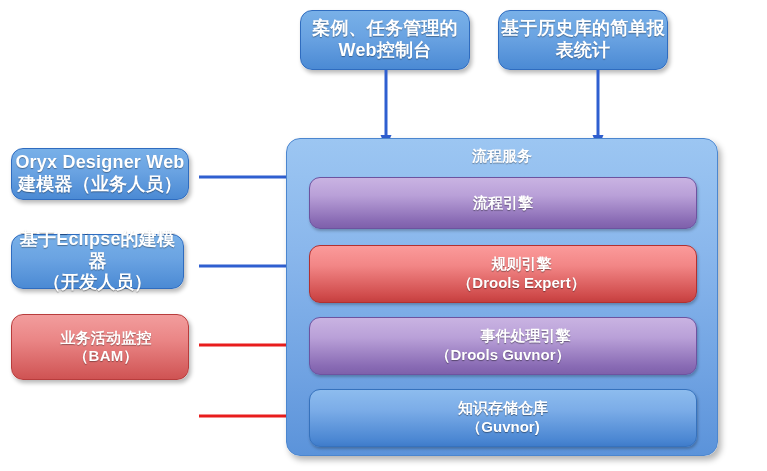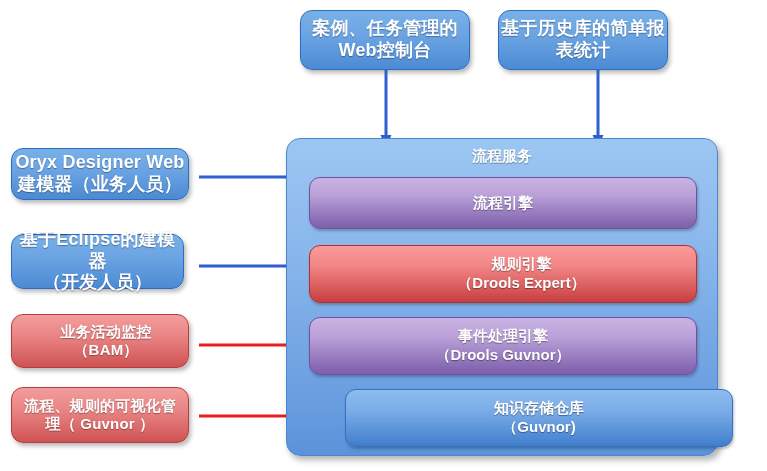--- a/index.html
+++ b/index.html
@@ -87,20 +87,21 @@
     font-size: 15px;
     line-height: 1.25;
     border-radius: 11px;
     text-shadow: 0 1px 1px rgba(0,0,0,0.4);
     white-space: pre-line;
   }
   .inner.purple {
     background: linear-gradient(to bottom, #c9b3e2 0%, #b9a0d8 35%, #8a6cb5 85%, #7e60ab 100%);
     border: 1px solid #6d53a0;
     box-shadow: 1px 2px 3px rgba(0,0,0,0.25);
+    text-align: right;
   }
   .inner.red {
     background: linear-gradient(to bottom, #fb9a9a 0%, #f28686 35%, #cf4a4a 90%, #c43f3f 100%);
     border: 1px solid #b23030;
     box-shadow: 1px 2px 3px rgba(0,0,0,0.25);
     padding-left: 37px;
   }
   .inner.blue {
     background: linear-gradient(to bottom, #8dbcee 0%, #7cade8 35%, #4a86d2 90%, #3f7cca 100%);
     border: 1px solid #3672bd;
@@ -142,29 +143,25 @@
   <div class="node blue" style="left:11px; top:148px; width:178px; height:52px;">
     <span>Oryx Designer  Web
 建模器（业务人员）</span>
   </div>
 
   <div class="node blue" style="left:11px; top:234px; width:173px; height:55px;">
     <span>基于Eclipse的建模器
 （开发人员）</span>
   </div>
 
-  <div class="node red" style="left:11px; top:314px; width:178px; height:54px;padding-left:12px;">
+  <div class="node red" style="left:11px; top:314px; width:178px; height:66px;padding-left:12px;">
     <span>业务活动监控
 （BAM）</span>
   </div>
 
-  <div class="node red" style="left:11px; top:387px; width:178px; height:56px;">
-    <span>流程、规则的可视化管
-理（ Guvnor ）</span>
-  </div>
 
   <svg class="arrow-svg" style="left:199px; top:170px;" width="104" height="14" viewBox="0 0 104 14">
     <line x1="0" y1="7" x2="92" y2="7" stroke="#2f5fd0" stroke-width="3"></line>
     <polygon points="103,7 89,1.5 89,12.5" fill="#2f5fd0"></polygon>
   </svg>
 
   <svg class="arrow-svg" style="left:199px; top:259px;" width="104" height="14" viewBox="0 0 104 14">
     <line x1="0" y1="7" x2="92" y2="7" stroke="#2f5fd0" stroke-width="3"></line>
     <polygon points="103,7 89,1.5 89,12.5" fill="#2f5fd0"></polygon>
   </svg>
@@ -190,20 +187,20 @@
     <div class="inner red" style="left:22px; top:106px; width:388px; height:58px;">
       <span>规则引擎
 （Drools Expert）</span>
     </div>
 
     <div class="inner purple" style="left:22px; top:178px; width:388px; height:58px;">
       <span>事件处理引擎
 （Drools Guvnor）</span>
     </div>
 
-    <div class="inner blue" style="left:22px; top:250px; width:388px; height:58px;margin-left:36px;">
+    <div class="inner blue" style="left:22px; top:250px; width:388px; height:58px;">
       <span>知识存储仓库
 （Guvnor)</span>
     </div>
 
   </div>
 
 </div>
 
 </body></html>

